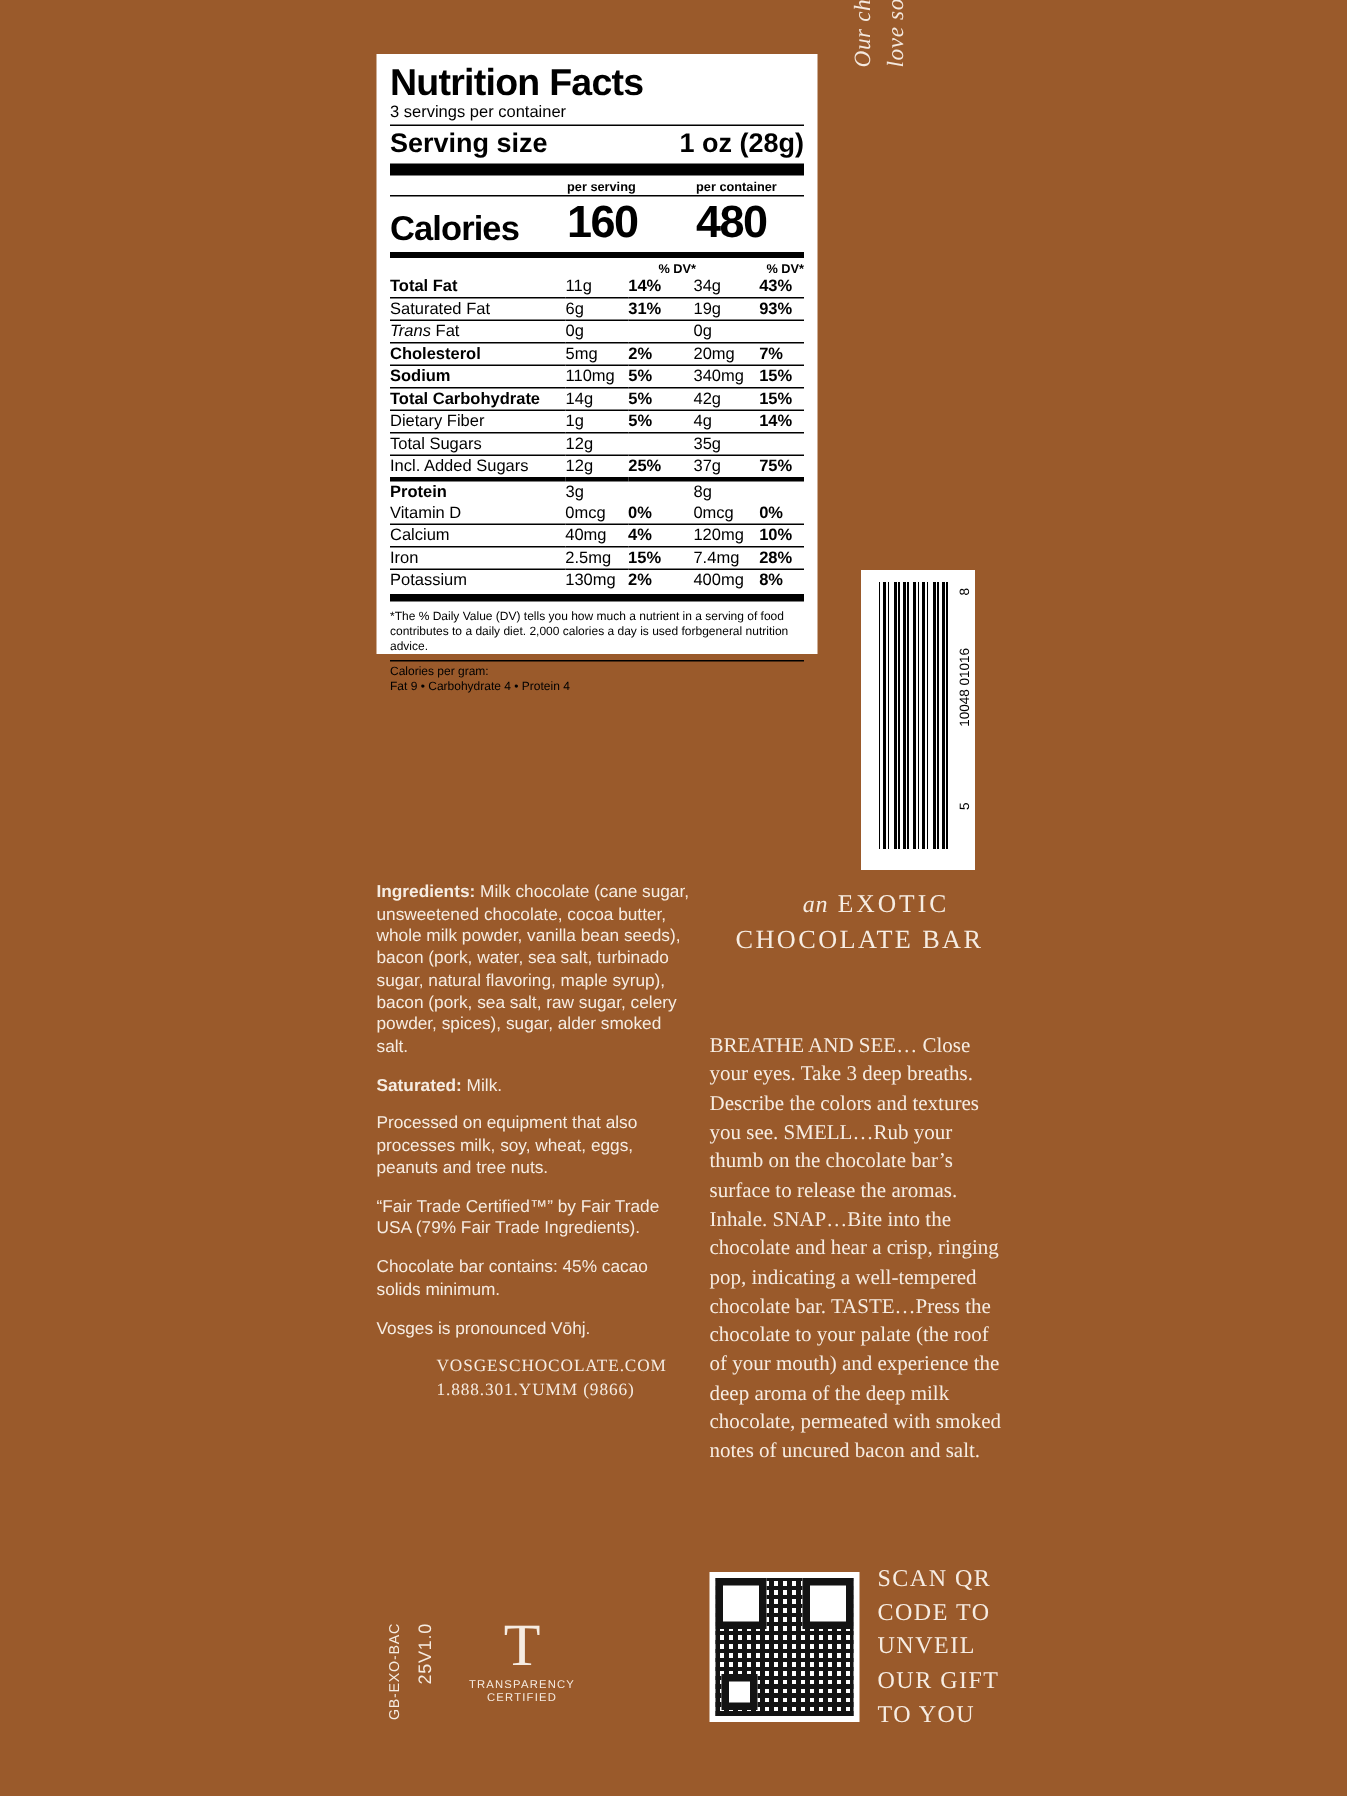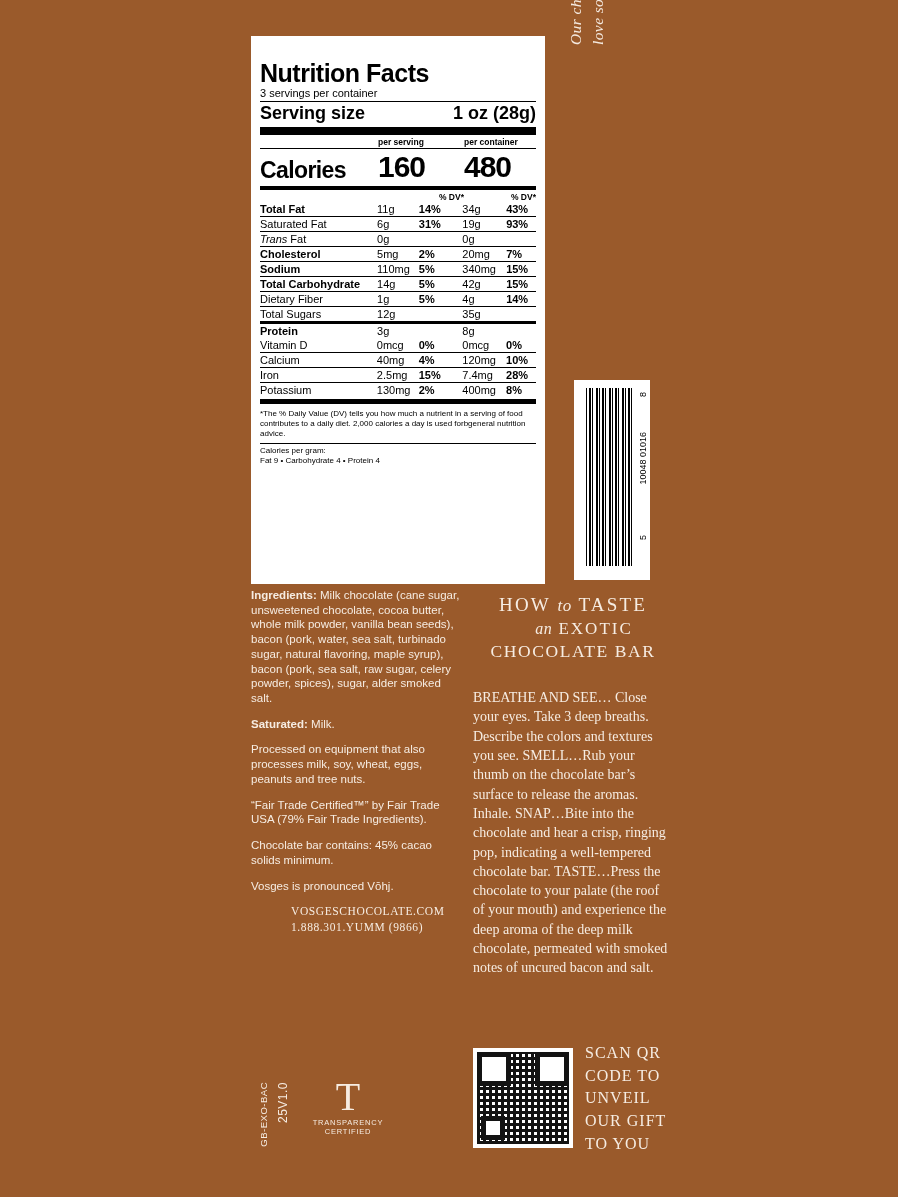--- a/index.html
+++ b/index.html
@@ -8,25 +8,25 @@
     background: #9a5a2b;
     font-family: "Liberation Sans", sans-serif;
     color: #f4e9df;
     position: relative;
     overflow: hidden;
   }
   
   .nf-panel {
     position: absolute;
     left: 251px; top: 36px;
-    width: 294px; height: 548px;
+    width: 294px; height: 400px;
     background: #ffffff;
     color: #000000;
     box-sizing: border-box;
-    padding: 22px 9px 4px 9px;
+    padding: 4px 9px 4px 9px;
     font-family: "Liberation Sans", sans-serif;
   }
   .nf-title {
     font-size: 25px; font-weight: bold; letter-spacing: -0.5px;
     line-height: 1.05; margin: 2px 0 1px 0;
   }
   .nf-servings { font-size: 11px; line-height: 1.2; }
   .nf-rule-thin { border-bottom: 1px solid #000; margin: 1px 0; }
   .nf-rule-med  { border-bottom: 4px solid #000; margin: 2px 0; }
   .nf-rule-thick{ border-bottom: 8px solid #000; margin: 2px 0; }
@@ -276,20 +276,27 @@
           <td class="v2">4g</td>
           <td class="p2">14%</td>
         </tr>
         <tr class="line">
           <td class="nm ind1">Total Sugars</td>
           <td class="v1">12g</td>
           <td class="p1"></td>
           <td class="v2">35g</td>
           <td class="p2"></td>
         </tr>
+        <tr class="line">
+          <td class="nm ind2">Incl. Added Sugars</td>
+          <td class="v1">12g</td>
+          <td class="p1">25%</td>
+          <td class="v2">37g</td>
+          <td class="p2">75%</td>
+        </tr>
         <tr class="line medline">
           <td class="nm b">Protein</td>
           <td class="v1">3g</td>
           <td class="p1"></td>
           <td class="v2">8g</td>
           <td class="p2"></td>
         </tr>
       </tbody>
   </table>
 
@@ -353,25 +360,20 @@
   </p>
   <p>Processed on equipment that also processes milk, soy, wheat, eggs, peanuts and tree nuts.</p>
   <p>“Fair Trade Certified™” by Fair Trade USA (79% Fair Trade Ingredients).</p>
   <p>Chocolate bar contains: 45% cacao solids minimum.</p>
   <p>Vosges is pronounced Vōhj.</p>
   <p class="small-caps" style="margin-bottom:0;">VOSGESCHOCOLATE.COM</p>
   <p class="small-caps">1.888.301.YUMM (9866)</p>
 </div>
 
 <div class="taste-head">
-  <div class="l1">
-    <span>HOW</span>
-    <em>to</em>
-    <span>TASTE</span>
-  </div>
   <div class="l2">
     <em>an</em>
     <span>EXOTIC</span>
   </div>
   <div class="l3">CHOCOLATE BAR</div>
 </div>
 
 <div class="taste-body">BREATHE AND SEE… Close your eyes. Take 3 deep breaths. Describe the colors and textures you see. SMELL…Rub your thumb on the chocolate bar’s surface to release the aromas. Inhale. SNAP…Bite into the chocolate and hear a crisp, ringing pop, indicating a well-tempered chocolate bar. TASTE…Press the chocolate to your palate (the roof of your mouth) and experience the deep aroma of the deep milk chocolate, permeated with smoked notes of uncured bacon and salt.</div>
 
 <div class="qr">

